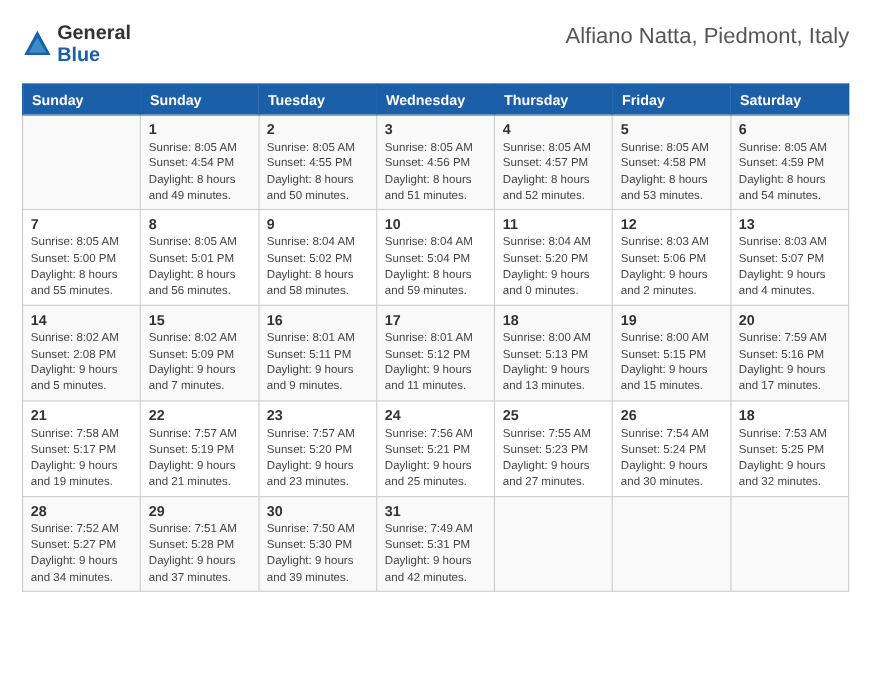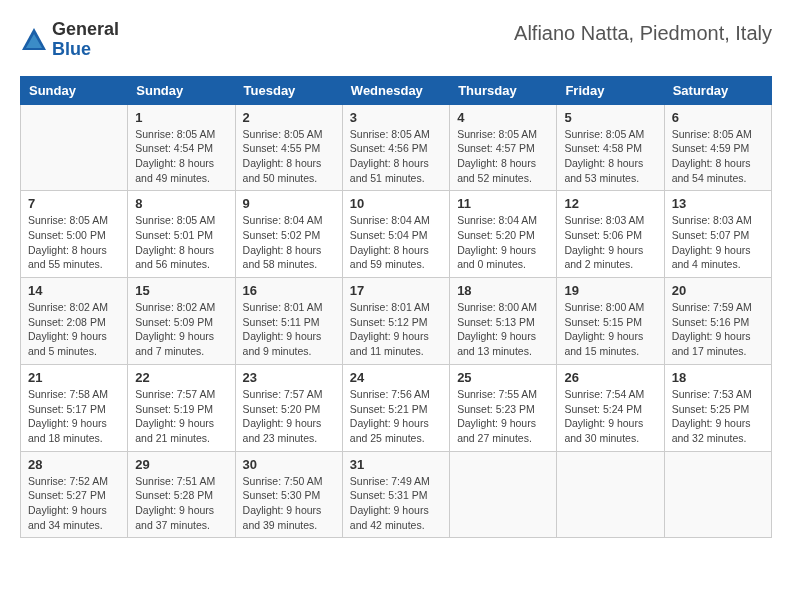--- a/index.html
+++ b/index.html
@@ -203,21 +203,21 @@
           <div class="day-info"><span>Sunrise: 8:00 AM</span><br><span>Sunset: 5:15 PM</span><br><span>Daylight: 9 hours and 15 minutes.</span></div>
         </td>
         <td>
           <span class="day-number">20</span>
           <div class="day-info"><span>Sunrise: 7:59 AM</span><br><span>Sunset: 5:16 PM</span><br><span>Daylight: 9 hours and 17 minutes.</span></div>
         </td>
       </tr>
       <tr>
         <td>
           <span class="day-number">21</span>
-          <div class="day-info"><span>Sunrise: 7:58 AM</span><br><span>Sunset: 5:17 PM</span><br><span>Daylight: 9 hours and 18 minutes.</span></div>
+          <div class="day-info"><span>Sunrise: 7:58 AM</span><br><span>Sunset: 5:17 PM</span><br><span>Daylight: 9 hours and 19 minutes.</span></div>
         </td>
         <td>
           <span class="day-number">22</span>
           <div class="day-info"><span>Sunrise: 7:57 AM</span><br><span>Sunset: 5:19 PM</span><br><span>Daylight: 9 hours and 21 minutes.</span></div>
         </td>
         <td>
           <span class="day-number">23</span>
           <div class="day-info"><span>Sunrise: 7:57 AM</span><br><span>Sunset: 5:20 PM</span><br><span>Daylight: 9 hours and 23 minutes.</span></div>
         </td>
         <td>

